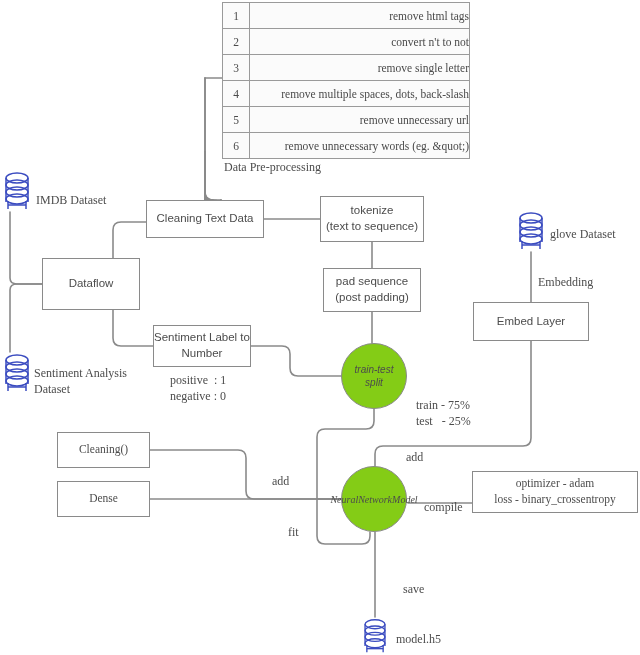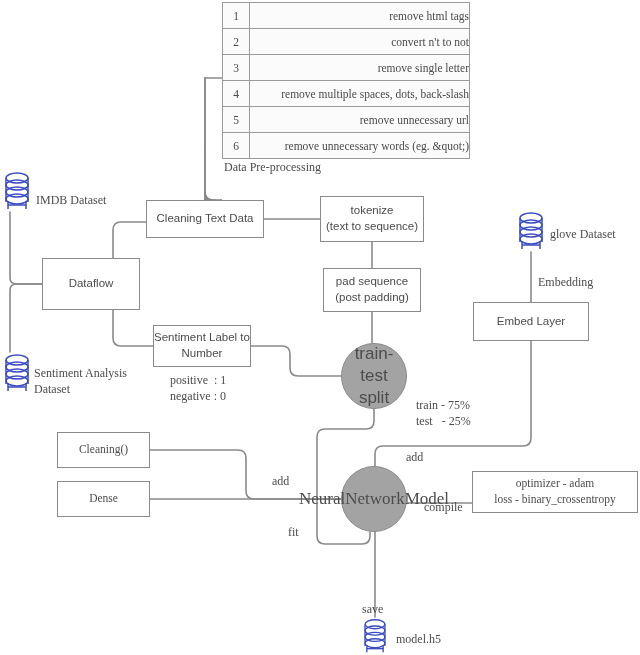--- a/index.html
+++ b/index.html
@@ -44,27 +44,28 @@
     line-height:1.35;
   }
   .box span{display:block;}
 
   
   .circle{
     position:absolute;
     box-sizing:border-box;
     border:1.6px solid #8a8a8a;
     border-radius:50%;
-    background:#a3a3a3;
+    background:#84cc16;
     display:flex;align-items:center;justify-content:center;
     text-align:center;
     font-family:"Liberation Serif", serif;
-    font-size:17px;
+    font-size:10px;
     color:#4c4c4c;
     line-height:1.3;
+    font-style:italic;
   }
 
   
   .lbl{
     position:absolute;
     font-family:"Liberation Serif", serif;
     font-size:12px;
     color:#4c4c4c;
     white-space:pre;
     line-height:1.35;
@@ -302,15 +303,15 @@
   <div class="lbl" style="left:538px;top:274px;">Embedding</div>
 
   <div class="lbl" style="left:406px;top:449px;">add</div>
 
   <div class="lbl" style="left:272px;top:473px;">add</div>
 
   <div class="lbl" style="left:424px;top:499px;">compile</div>
 
   <div class="lbl" style="left:288px;top:524px;">fit</div>
 
-  <div class="lbl" style="left:362px;top:581px;margin-top:20px;">save</div>
+  <div class="lbl" style="left:403px;top:581px;">save</div>
 
 </div>
 
 </body></html>

